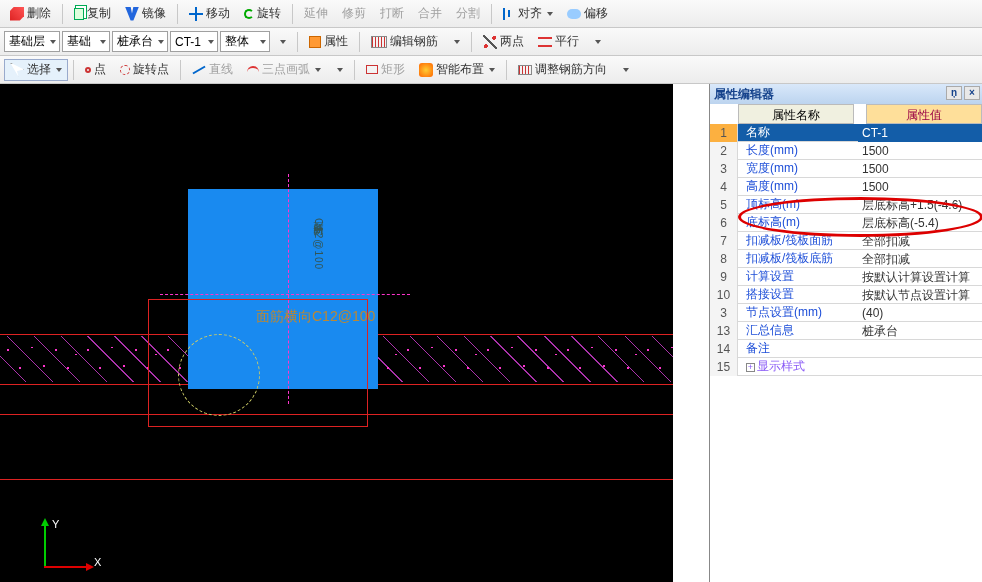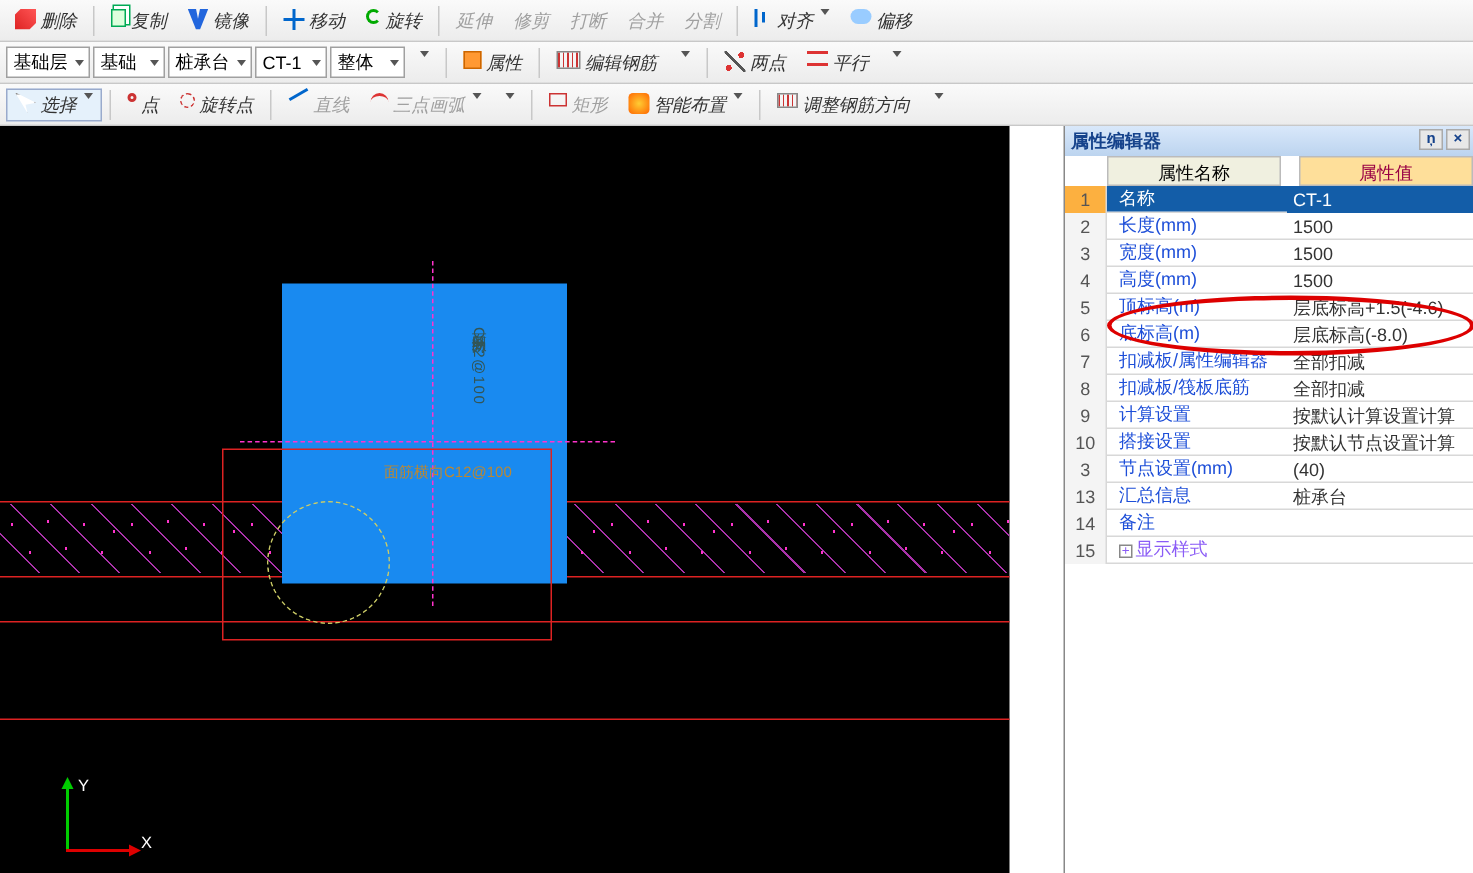--- a/index.html
+++ b/index.html
@@ -1,19 +1,19 @@
 <!DOCTYPE html>
 <html><head>
 <meta charset="utf-8">
 <style>
 * { box-sizing: border-box; margin: 0; padding: 0; font-family: "Microsoft YaHei", sans-serif; font-size: 12px; }
 body { width: 982px; height: 582px; overflow: hidden; background: #fff; position: relative; }
 
 .toolbar-row { height: 28px; background: linear-gradient(#fafafa,#ececec); border-bottom: 1px solid #c8c8c8; display: flex; align-items: center; padding: 0 4px; gap: 2px; }
-.tb-btn { display: inline-flex; align-items: flex-start; gap: 3px; padding: 2px 5px; height: 22px; border: 1px solid transparent; cursor: pointer; color: #333; white-space: nowrap; font-style: italic; }
+.tb-btn { display: inline-flex; align-items: center; gap: 3px; padding: 2px 5px; height: 22px; border: 1px solid transparent; cursor: pointer; color: #333; white-space: nowrap; }
 .tb-btn.disabled { color: #a0a0a0; }
 .sep { width: 1px; height: 20px; background: #c8c8c8; margin: 0 3px; }
 .dd-arrow { display: inline-block; width: 0; height: 0; border-left: 3px solid transparent; border-right: 3px solid transparent; border-top: 4px solid #555; margin-left: 2px; }
 
 .combo { height: 21px; border: 1px solid #a0a0a0; background: #fff; display: inline-flex; align-items: center; padding: 0 14px 0 4px; position: relative; min-width: 50px; }
 .combo .dd-arrow { position: absolute; right: 3px; top: 8px; }
 
 .ico { display: inline-block; width: 14px; height: 14px; }
 .i-del { background: linear-gradient(45deg,#d22,#f55); clip-path: polygon(30% 0,100% 0,100% 70%,70% 100%,0 100%,0 30%); }
 .i-copy { border:1px solid #0a5; background:#dfd; width:10px; height:12px; box-shadow:2px -2px 0 #fff,2px -2px 0 1px #0a5; }
@@ -83,21 +83,21 @@
 .hatchdots{ left:0; top:252px; width:709px; height:46px; background-image:
   radial-gradient(circle at 10% 30%,#f3c 0 1px,transparent 1px),
   radial-gradient(circle at 25% 70%,#f3c 0 1px,transparent 1px),
   radial-gradient(circle at 40% 25%,#f3c 0 1px,transparent 1px),
   radial-gradient(circle at 55% 65%,#f3c 0 1px,transparent 1px),
   radial-gradient(circle at 70% 30%,#f3c 0 1px,transparent 1px),
   radial-gradient(circle at 85% 70%,#f3c 0 1px,transparent 1px),
   radial-gradient(circle at 95% 40%,#f3c 0 1px,transparent 1px);
   background-size:80px 46px;
 }
-.canvlbl{ position:absolute; left:256px; top:224px; color:#b83; font-size:10px; }
+.canvlbl{ position:absolute; left:256px; top:224px; color:#b83; font-size:14px; }
 .vtext{ position:absolute; left:311px; top:130px; writing-mode:vertical-rl; color:#355; font-size:10px; letter-spacing:1px; }
 </style>
 </head>
 <body>
 
 <div class="toolbar-row">
   <div class="tb-btn">
       <span class="ico i-del"></span>
       <span>删除</span>
     </div>
@@ -302,25 +302,25 @@
           <div class="pval">1500</div>
         </div>
         <div class="prow">
           <div class="idx">5</div>
           <div class="pname">顶标高(m)</div>
           <div class="pval">层底标高+1.5(-4.6)</div>
         </div>
         <div class="prow">
           <div class="idx">6</div>
           <div class="pname">底标高(m)</div>
-          <div class="pval">层底标高(-8.0)</div>
+          <div class="pval">层底标高(-5.4)</div>
         </div>
         <div class="prow">
           <div class="idx">7</div>
-          <div class="pname">扣减板/属性编辑器</div>
+          <div class="pname">扣减板/筏板面筋</div>
           <div class="pval">全部扣减</div>
         </div>
         <div class="prow">
           <div class="idx">8</div>
           <div class="pname">扣减板/筏板底筋</div>
           <div class="pval">全部扣减</div>
         </div>
         <div class="prow">
           <div class="idx">9</div>
           <div class="pname">计算设置</div>

